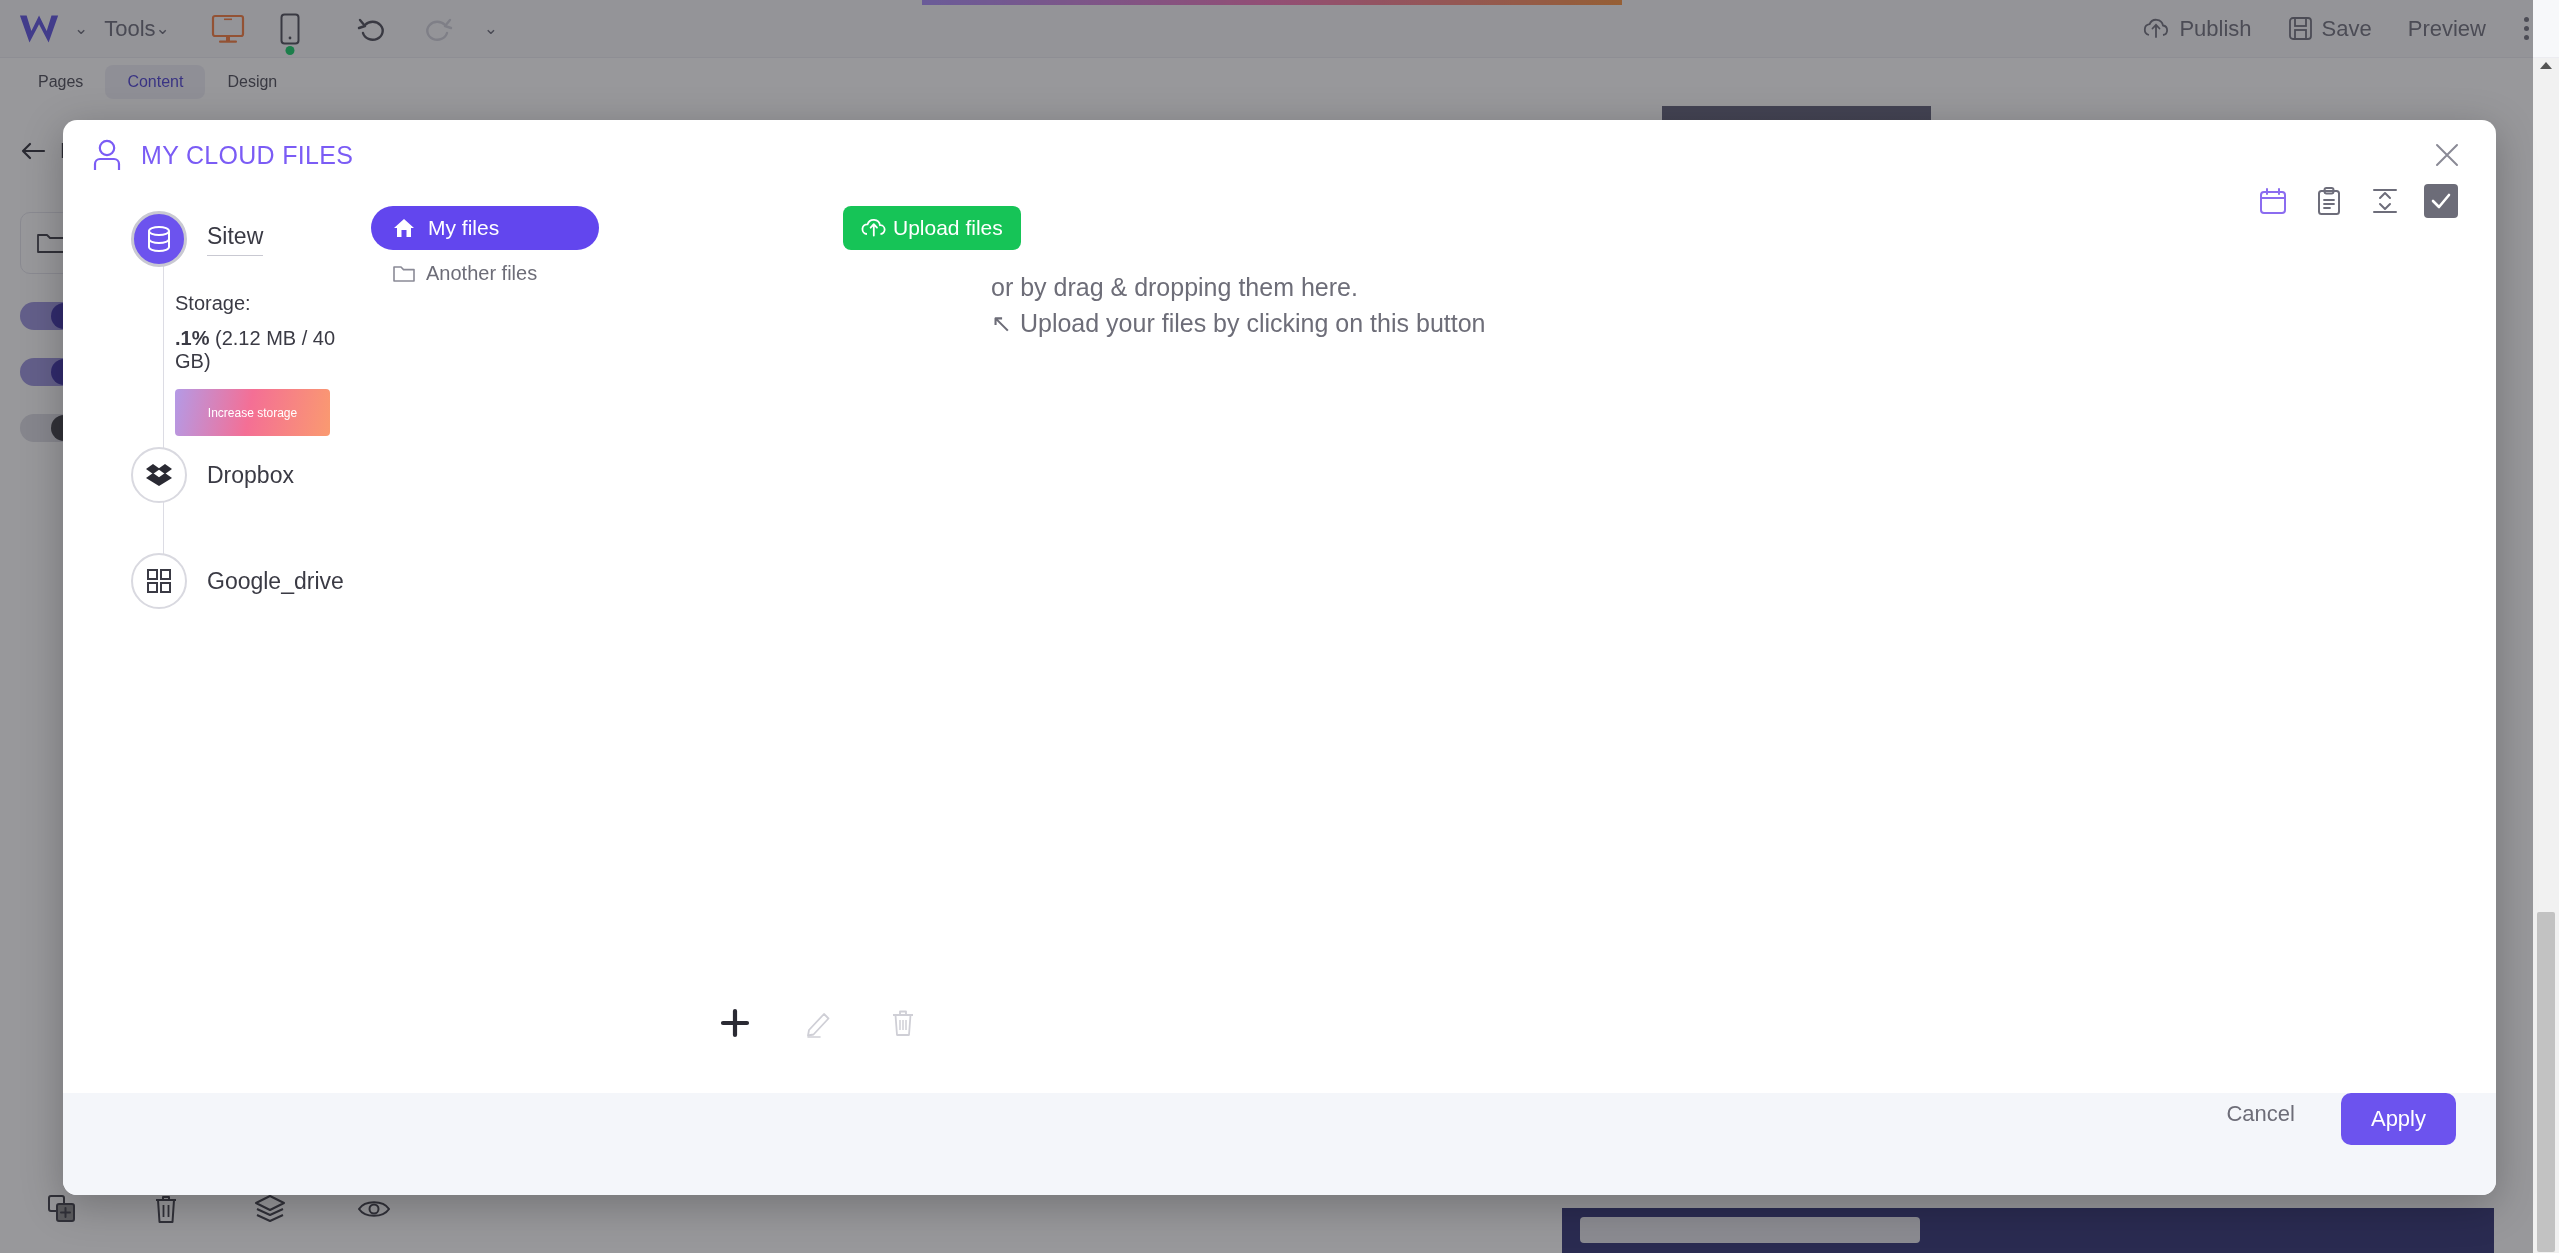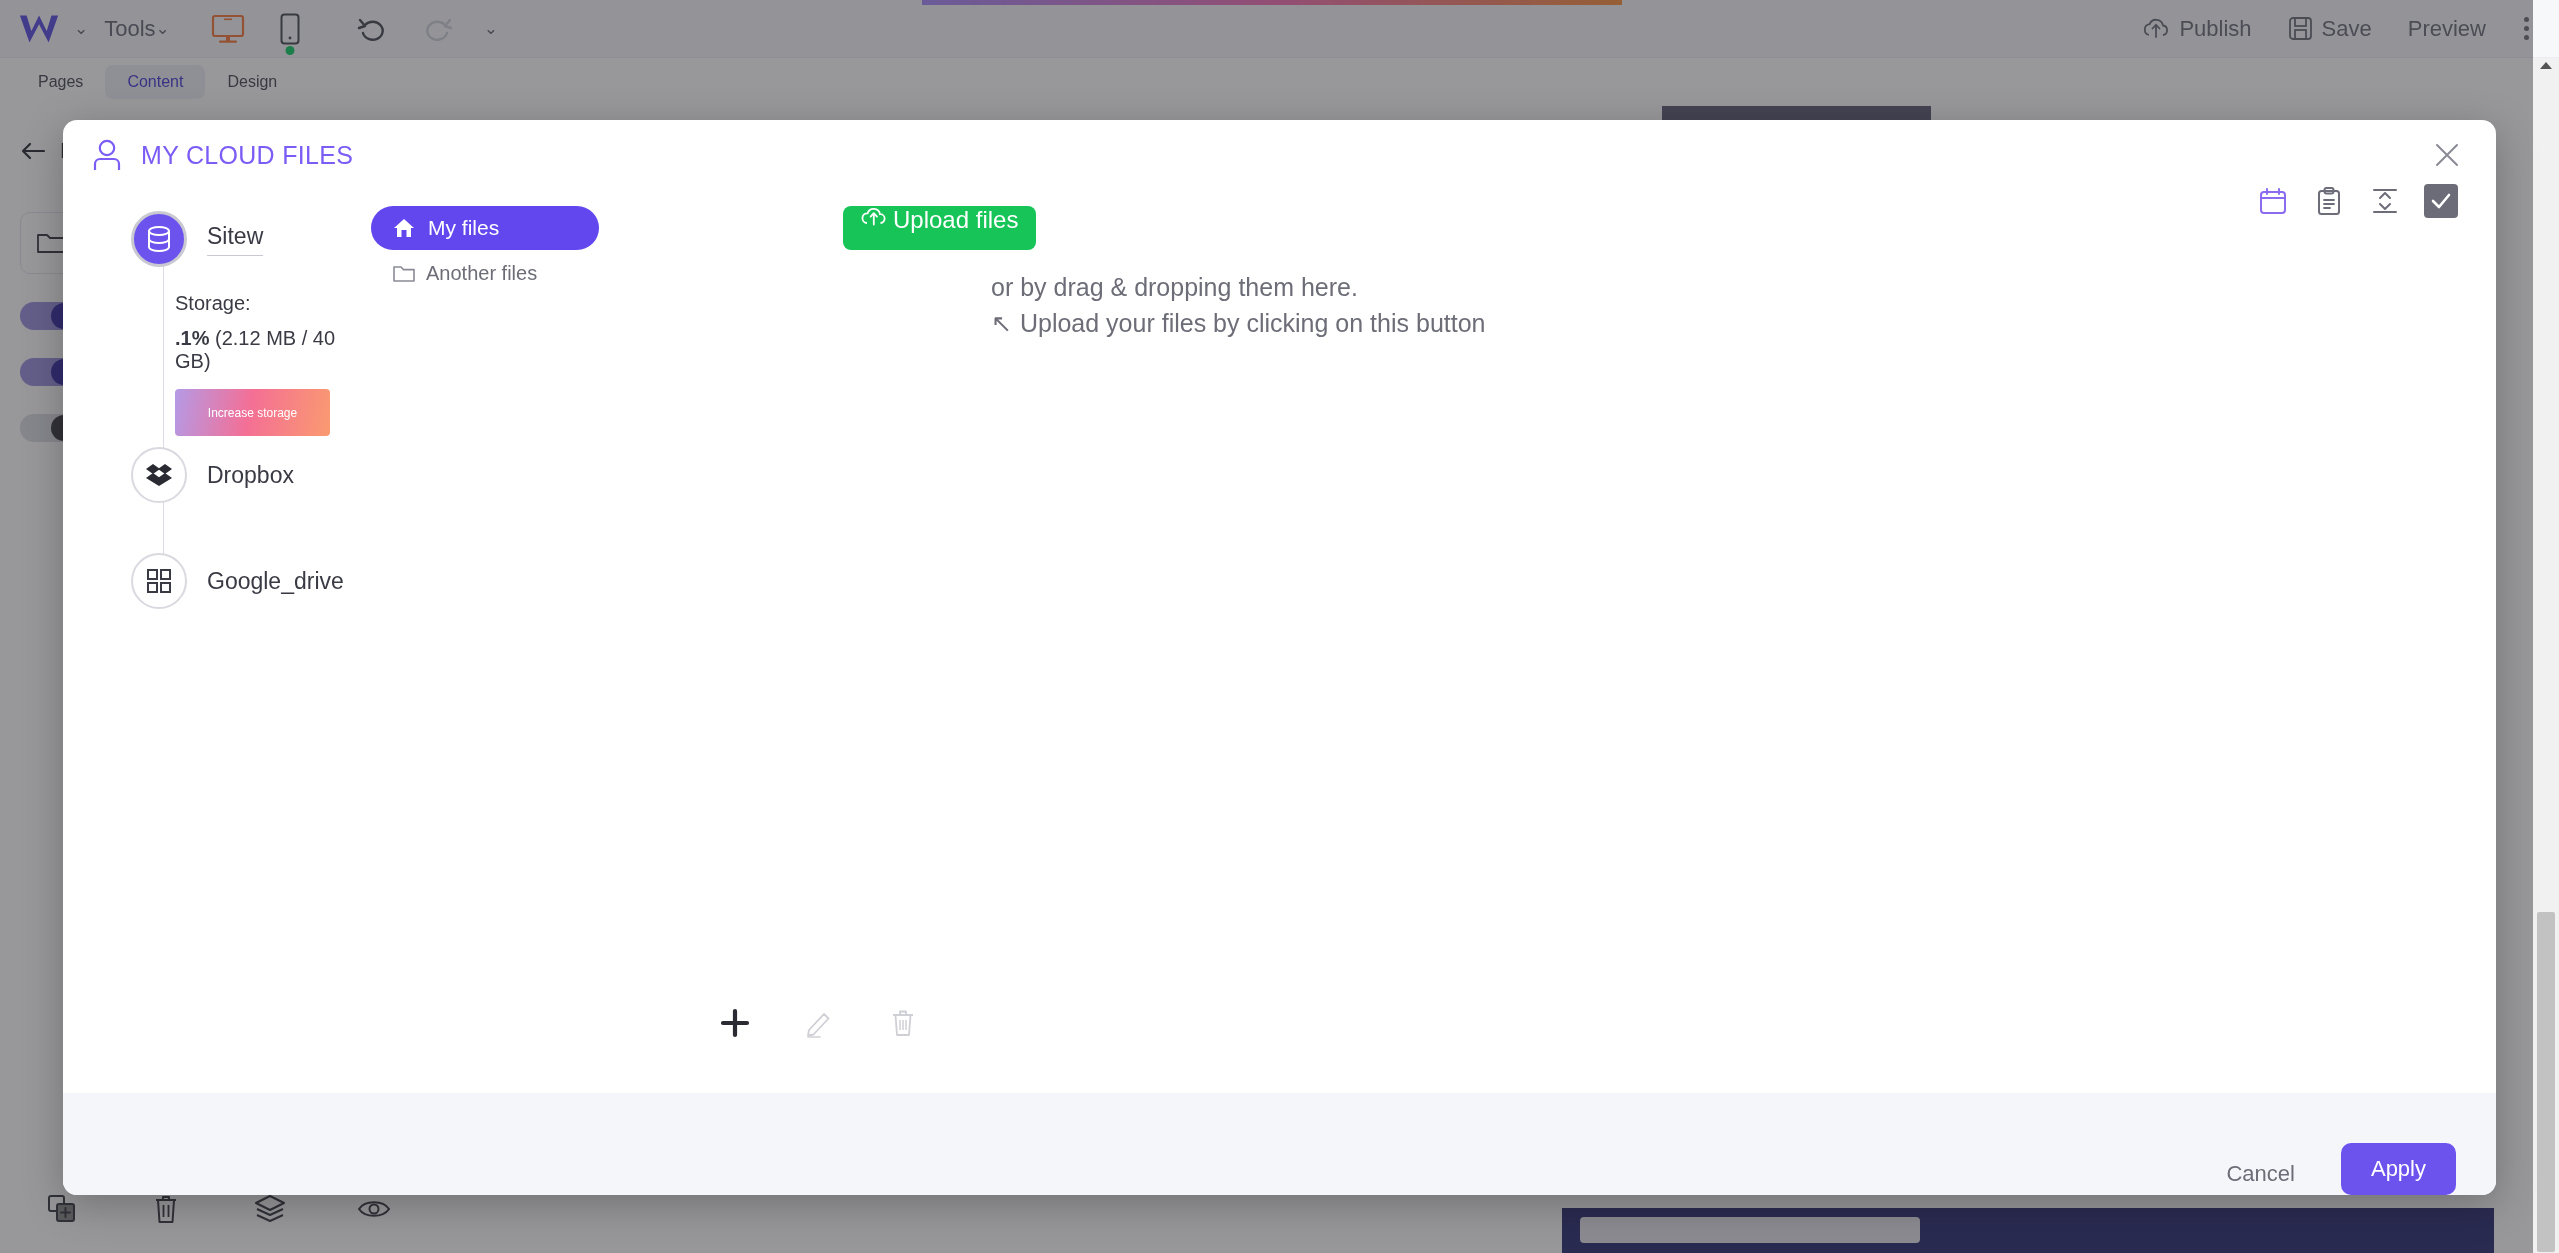--- a/index.html
+++ b/index.html
@@ -175,31 +175,31 @@
   .crumbs { position:absolute; left: 8px; top: 14px; width: 250px; }
   .crumb-home {
     display:flex; align-items:center; gap: 13px; background:#6246ee; color:#fff;
     border-radius: 22px; height: 44px; padding: 0 22px; width: 228px; font-size: 21px;
   }
   .crumb-sub { display:flex; align-items:center; gap: 11px; margin: 12px 0 0 22px;
                color:#6d6d78; font-size: 20px; }
   .upload-btn {
     position:absolute; left: 480px; top: 14px; height: 44px; border:none;
     background:#16c457; color:#fff; border-radius: 8px; padding: 0 18px;
-    display:flex; gap: 6px; font-size: 24px; cursor:pointer;
+    display:flex; align-items:center; gap: 6px; font-size: 21px; cursor:pointer;
     font-family:"Liberation Sans", sans-serif;
   }
   .drop-hint { position:absolute; left: 628px; top: 78px; color:#6d6d78; font-size: 25px; line-height: 1.42; }
   .drop-hint .arrow { margin-right: 8px; }
 
   .file-actions { position:absolute; left: 330px; bottom: 55px; display:flex; align-items:center; gap: 0; }
   .fa { width: 84px; display:flex; align-items:center; justify-content:center; }
 
   .modal-foot {
-    flex: 0 0 102px; background:#f4f6fa; display:flex; align-items:flex-end;
+    flex: 0 0 102px; background:#f4f6fa; display:flex; align-items:flex-start;
     justify-content:flex-end; padding-right: 40px; gap: 34px;
   }
   .btn-cancel { background:none; border:none; color:#6d6d78; font-size: 22px; cursor:pointer;
                 font-family:"Liberation Sans", sans-serif; padding: 8px 12px; }
   .btn-apply { background:#6c53ee; border:none; color:#fff; font-size: 22px; cursor:pointer;
                font-family:"Liberation Sans", sans-serif; border-radius: 10px;
                padding: 13px 30px; }
 </style>
 </head>
 <body>

